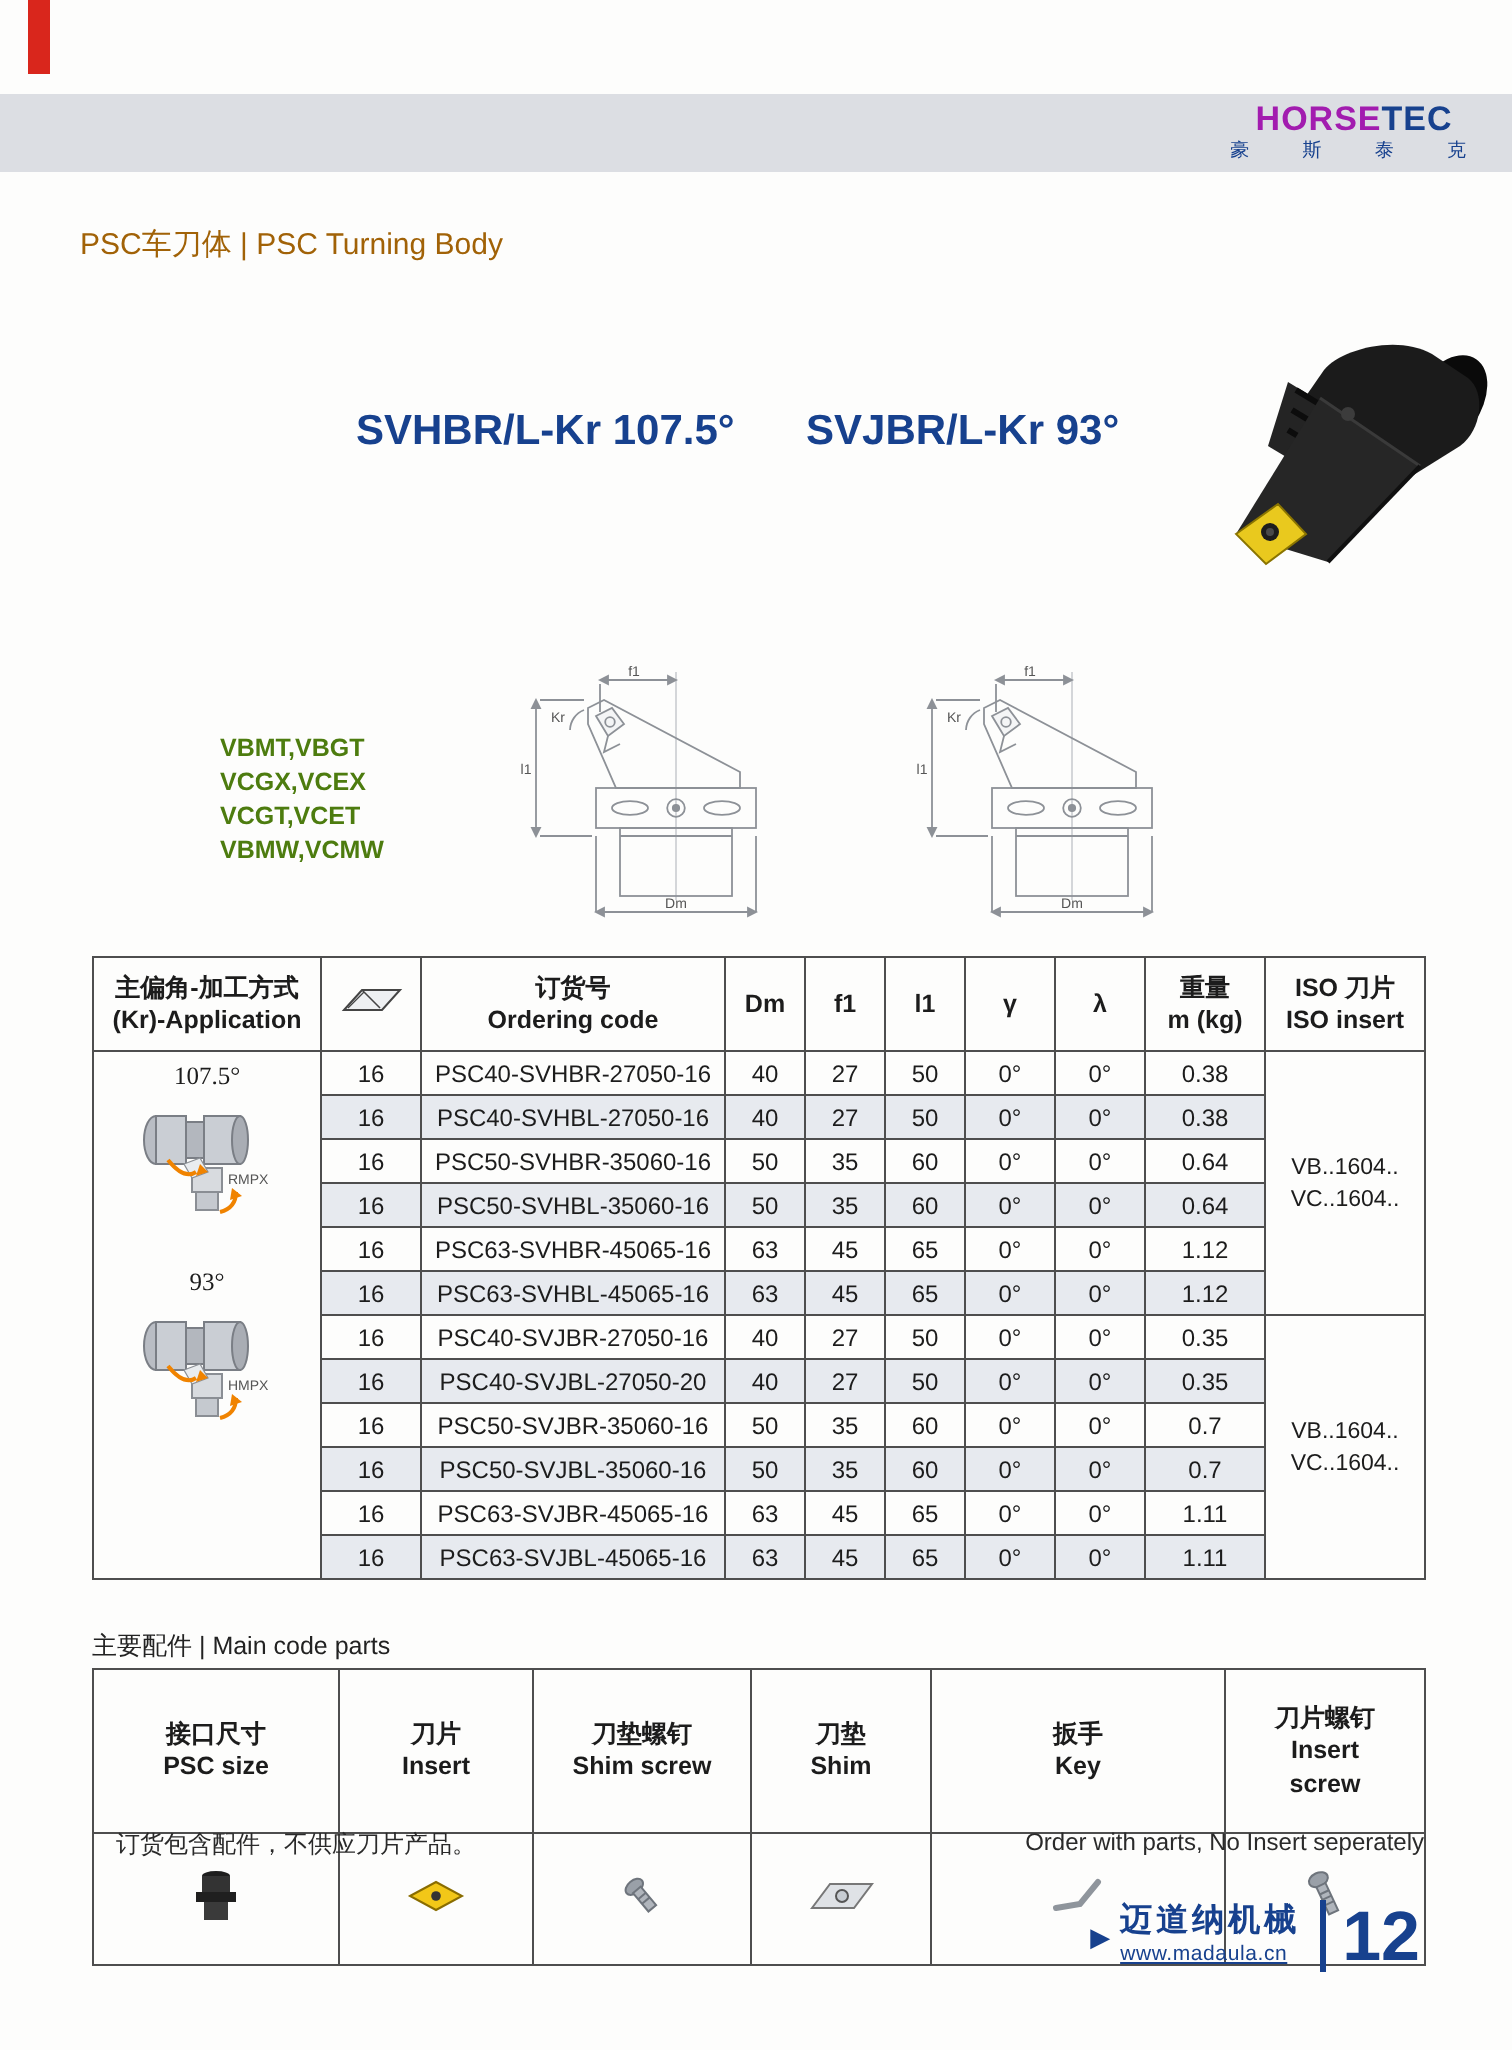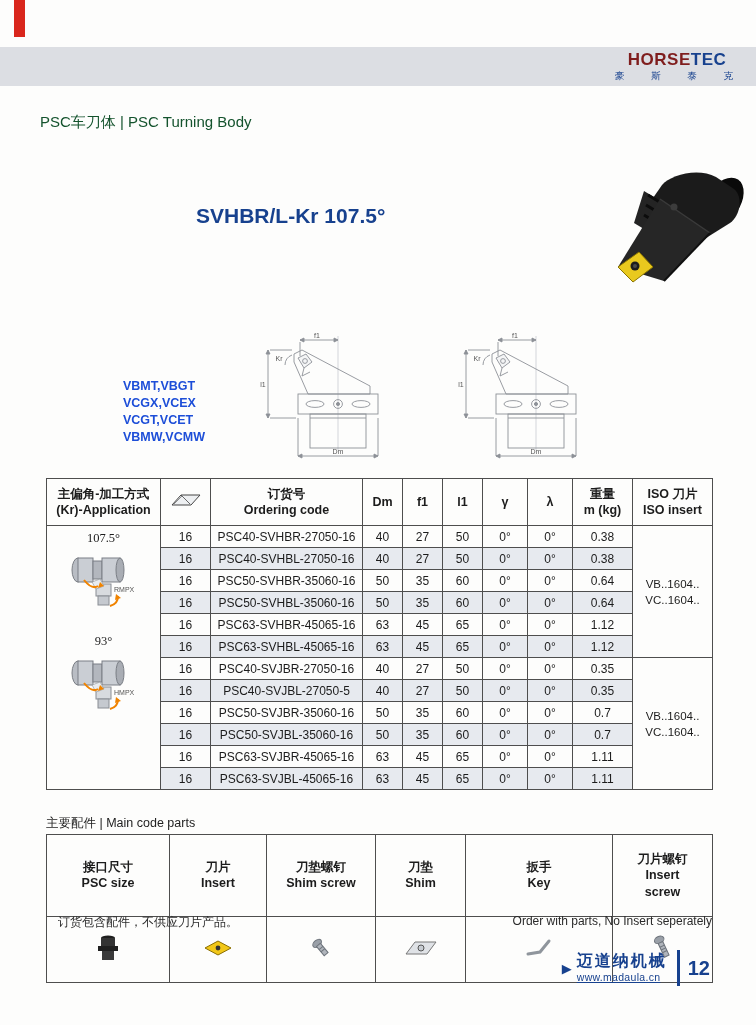--- a/index.html
+++ b/index.html
@@ -4,36 +4,36 @@
 <style>
   html,body{margin:0;padding:0;background:#ffffff;}
   .page{position:relative;width:756px;height:1025px;background:#fdfdfc;
         font-family:"Liberation Sans",sans-serif;color:#1c1c1c;overflow:hidden;}
 
   
   .red-tab{position:absolute;left:14px;top:0;width:11px;height:37px;background:#d9261c;}
   .band{position:absolute;left:0;top:47px;width:756px;height:39px;background:#dcdee3;}
   .logo{position:absolute;top:51px;right:11px;text-align:center;line-height:1;}
   .logo-en{font-size:17px;font-weight:bold;letter-spacing:.5px;}
-  .logo-en .red{color:#7f1d1d;}
+  .logo-en .red{color:#a21caf;}
   .logo-en .blue{color:#17418e;}
   .logo-cn{font-size:9.5px;color:#17418e;letter-spacing:12px;margin-top:3px;text-indent:6px;white-space:nowrap;}
 
-  .section-title{position:absolute;left:40px;top:113px;font-size:15px;color:#14532d;}
+  .section-title{position:absolute;left:40px;top:113px;font-size:15px;color:#a16207;}
 
   .heading{position:absolute;font-size:21px;font-weight:bold;color:#17418e;white-space:nowrap;}
-  .heading.left{left:196px;top:204px;}
+  .heading.left{left:178px;top:204px;}
   .heading.right{left:403px;top:204px;}
 
   .photo{position:absolute;left:604px;top:160px;width:150px;height:136px;}
 
   .insert-note{position:absolute;left:40px;top:286px;font-size:13px;color:#333;}
 
-  .insert-types{position:absolute;left:123px;top:366px;font-size:12.5px;font-weight:bold;
-                color:#1d4ed8;line-height:17px;margin-top:12px;}
+  .insert-types{position:absolute;left:110px;top:366px;font-size:12.5px;font-weight:bold;
+                color:#4d7c0f;line-height:17px;}
 
   .drawing{position:absolute;top:330px;width:160px;height:132px;}
   .drawing.d1{left:254px;}
   .drawing.d2{left:452px;}
 
   
   table{border-collapse:collapse;table-layout:fixed;}
   .main-table{position:absolute;left:46px;top:478px;width:666px;font-size:12px;}
   .main-table th,.main-table td{border:1px solid #4e4e4e;text-align:center;padding:0;overflow:hidden;}
   .main-table thead th{height:46px;font-size:12.5px;font-weight:bold;line-height:1.3;background:#fdfdfc;}
@@ -57,40 +57,41 @@
 
   .note-cn{position:absolute;left:58px;top:914px;font-size:12px;color:#2a2a2a;}
   .note-en{position:absolute;right:44px;top:914px;font-size:12px;color:#2a2a2a;}
 
   
   .footer{position:absolute;right:46px;top:950px;display:flex;align-items:center;}
   .f-arrow{color:#17418e;font-size:13px;margin-right:5px;}
   .f-brand{color:#17418e;font-size:16px;font-weight:bold;letter-spacing:2px;line-height:1;}
   .f-url{color:#17418e;font-size:10.5px;margin-top:2px;letter-spacing:.3px;text-decoration:underline;}
   .f-div{width:3px;height:36px;background:#17418e;margin:0 8px 0 10px;}
-  .f-page{color:#17418e;font-size:20px;font-weight:bold;line-height:1;}
+  .f-page{color:#17418e;font-size:35px;font-weight:bold;line-height:1;}
 
   svg text{font-family:"Liberation Sans",sans-serif;}
 </style>
 </head>
 <body>
 
 <div class="page">
 
   <div class="red-tab"></div>
 
   <div class="band"></div>
   <div class="logo">
     <div class="logo-en"><span class="red">HORSE</span><span class="blue">TEC</span></div>
     <div class="logo-cn">豪 斯 泰 克</div>
   </div>
 
   <div class="section-title">PSC车刀体 | PSC Turning Body</div>
 
   <div class="heading left">SVHBR/L-Kr 107.5°</div>
+  <div class="heading right">SVJBR/L-Kr 93°</div>
 
   <svg class="photo" viewBox="0 0 150 134">
     <ellipse cx="119" cy="41" rx="17" ry="27" fill="#0a0a0a" transform="rotate(34 119 41)"></ellipse>
     <path d="M58 24 C66 14 94 6 112 16 L130 28 C139 35 137 54 126 62 L94 82 L40 50 Z" fill="#1b1b1b"></path>
     <path d="M40 30 L86 58 L80 92 L30 62 Z" fill="#242424"></path>
     <path d="M44 34 L82 57 M42 44 L80 67 M40 54 L78 77" stroke="#0c0c0c" stroke-width="3" fill="none"></path>
     <path d="M14 106 L56 38 L106 72 L60 120 Z" fill="#262626"></path>
     <path d="M56 38 L106 72" stroke="#3a3a3a" stroke-width="1.5"></path>
     <path d="M60 120 L106 72" stroke="#101010" stroke-width="2"></path>
     <polygon points="14,106 35,91 49,106 29,121" fill="#e9c91e" stroke="#8a7400" stroke-width="1"></polygon>
@@ -328,21 +329,21 @@
         <td>0°</td>
         <td>0°</td>
         <td>0.35</td>
         <td class="cell-iso" rowspan="6">
           <div>VB..1604..</div>
           <div>VC..1604..</div>
         </td>
       </tr>
       <tr class="alt">
         <td>16</td>
-        <td>PSC40-SVJBL-27050-5</td>
+        <td>PSC40-SVJBL-27050-20</td>
         <td>40</td>
         <td>27</td>
         <td>50</td>
         <td>0°</td>
         <td>0°</td>
         <td>0.35</td>
       </tr>
       <tr>
         <td>16</td>
         <td>PSC50-SVJBR-35060-16</td>

